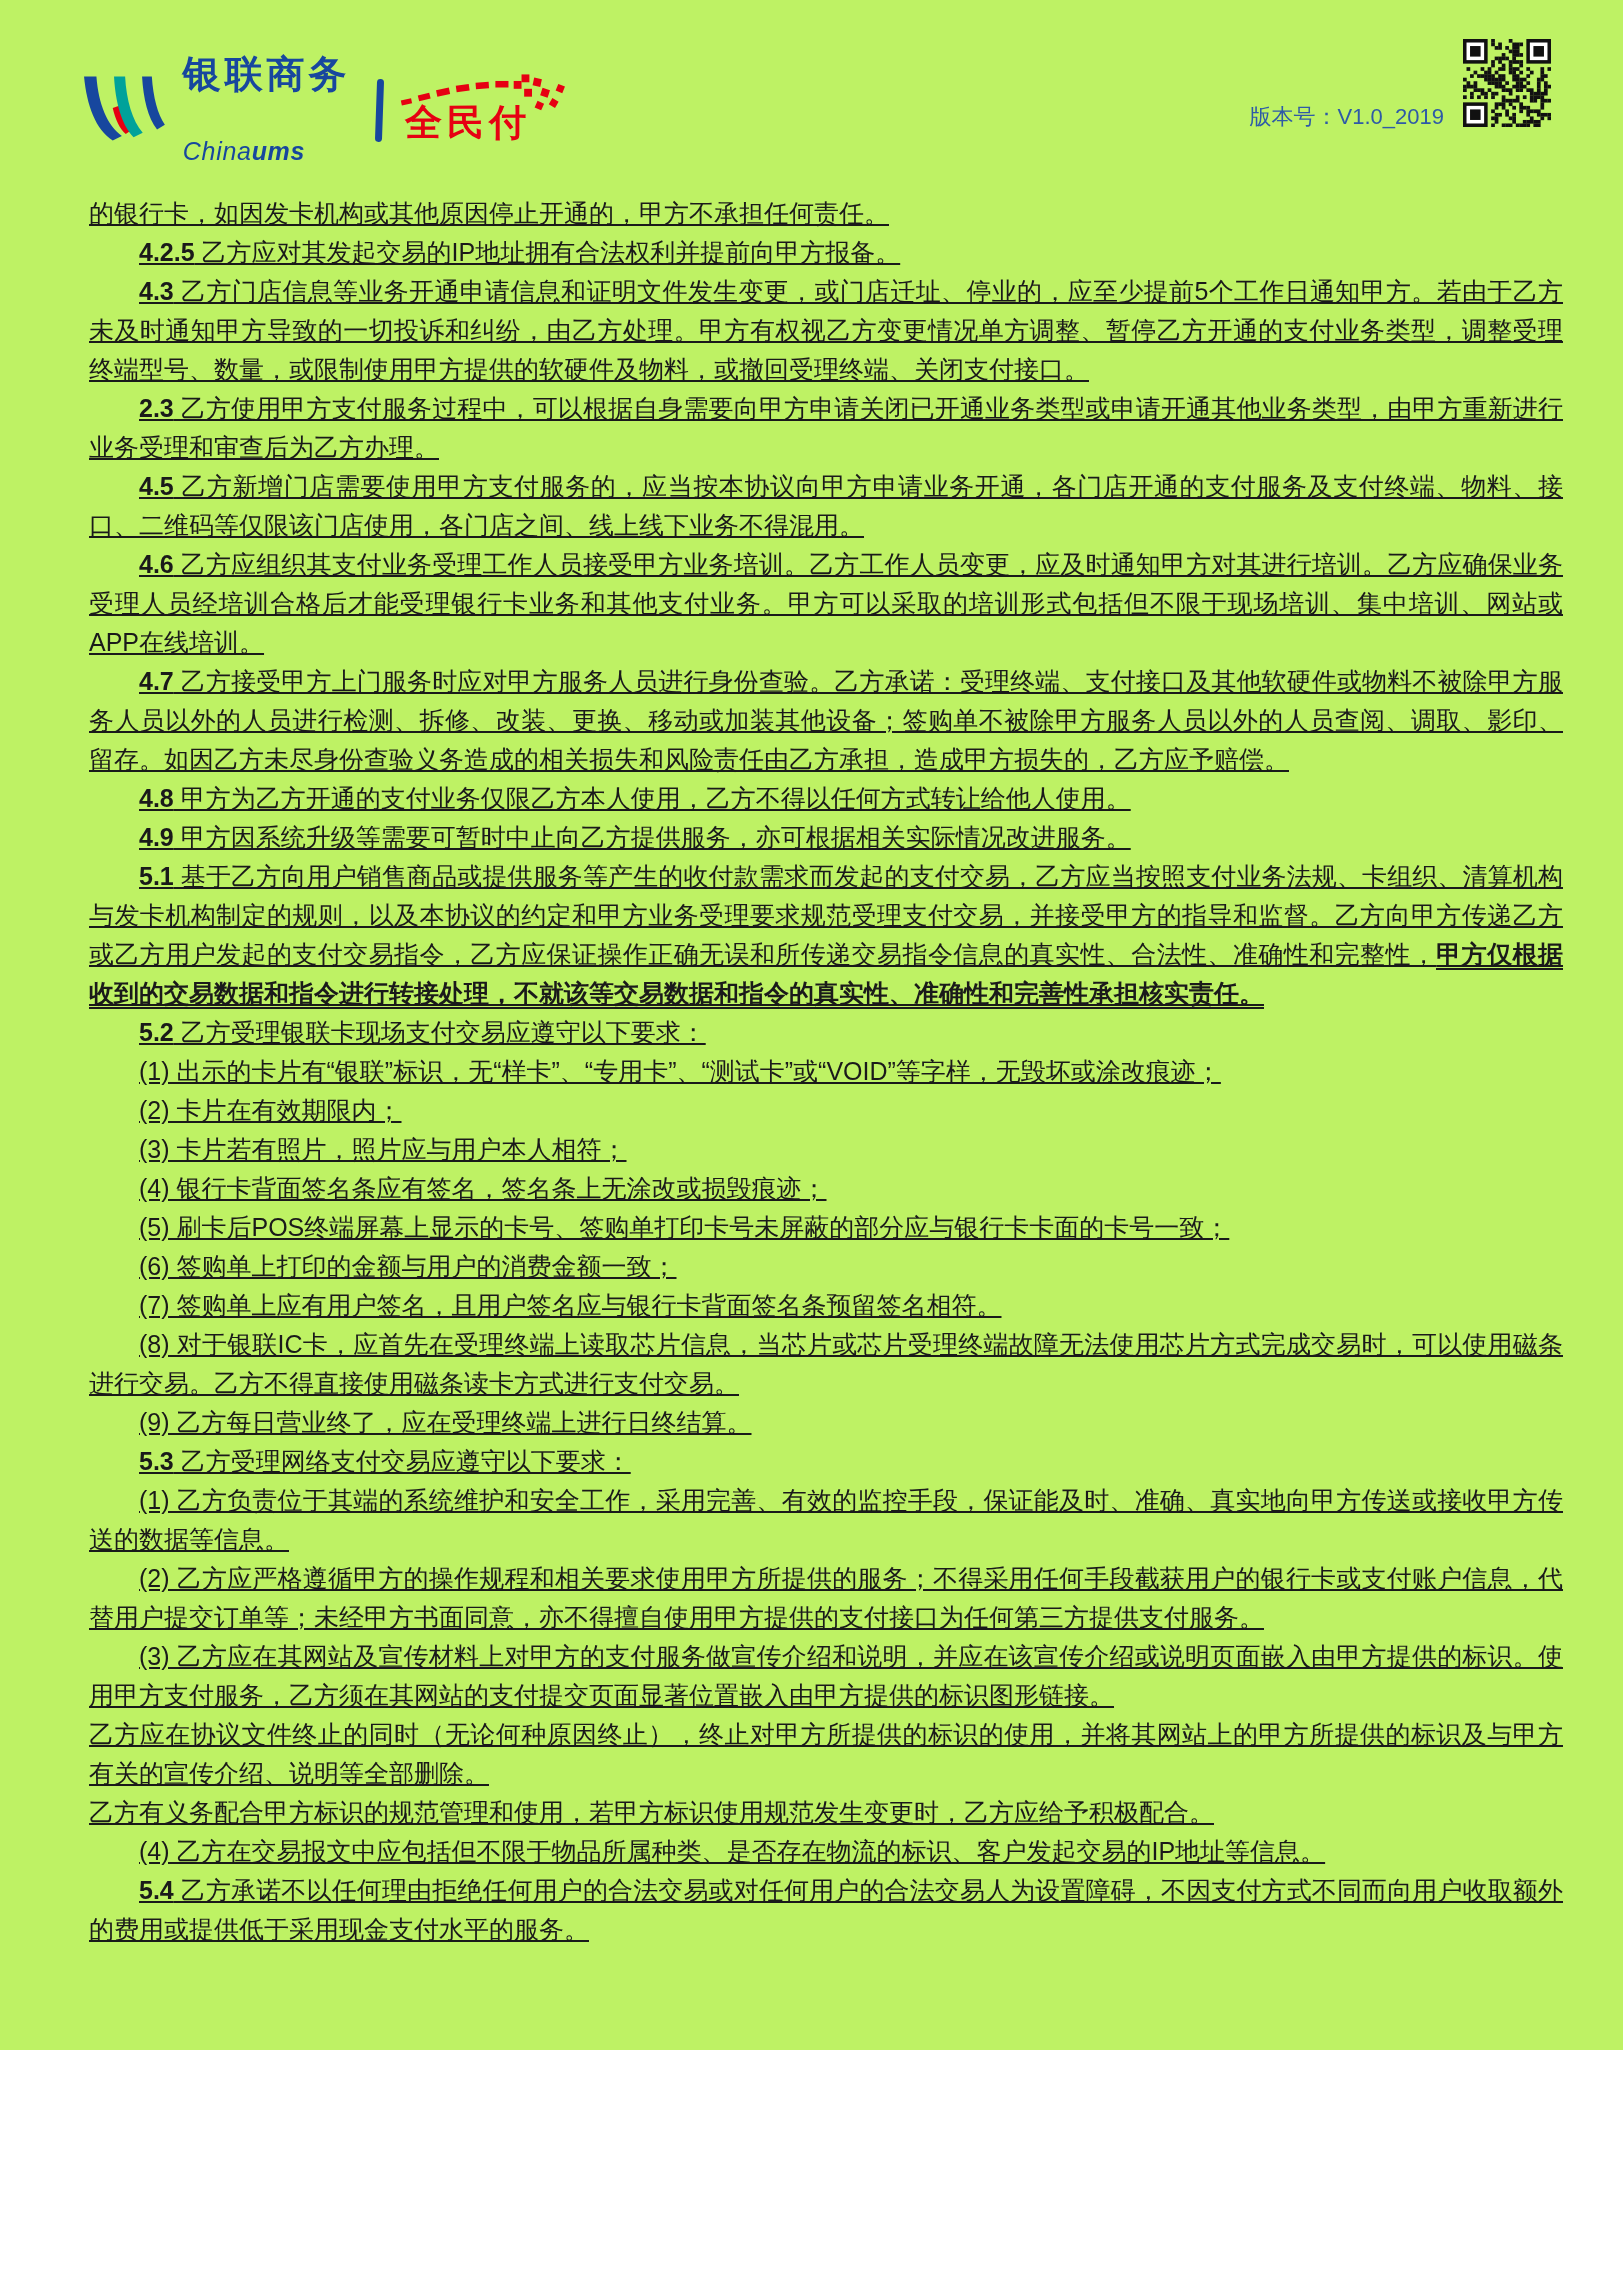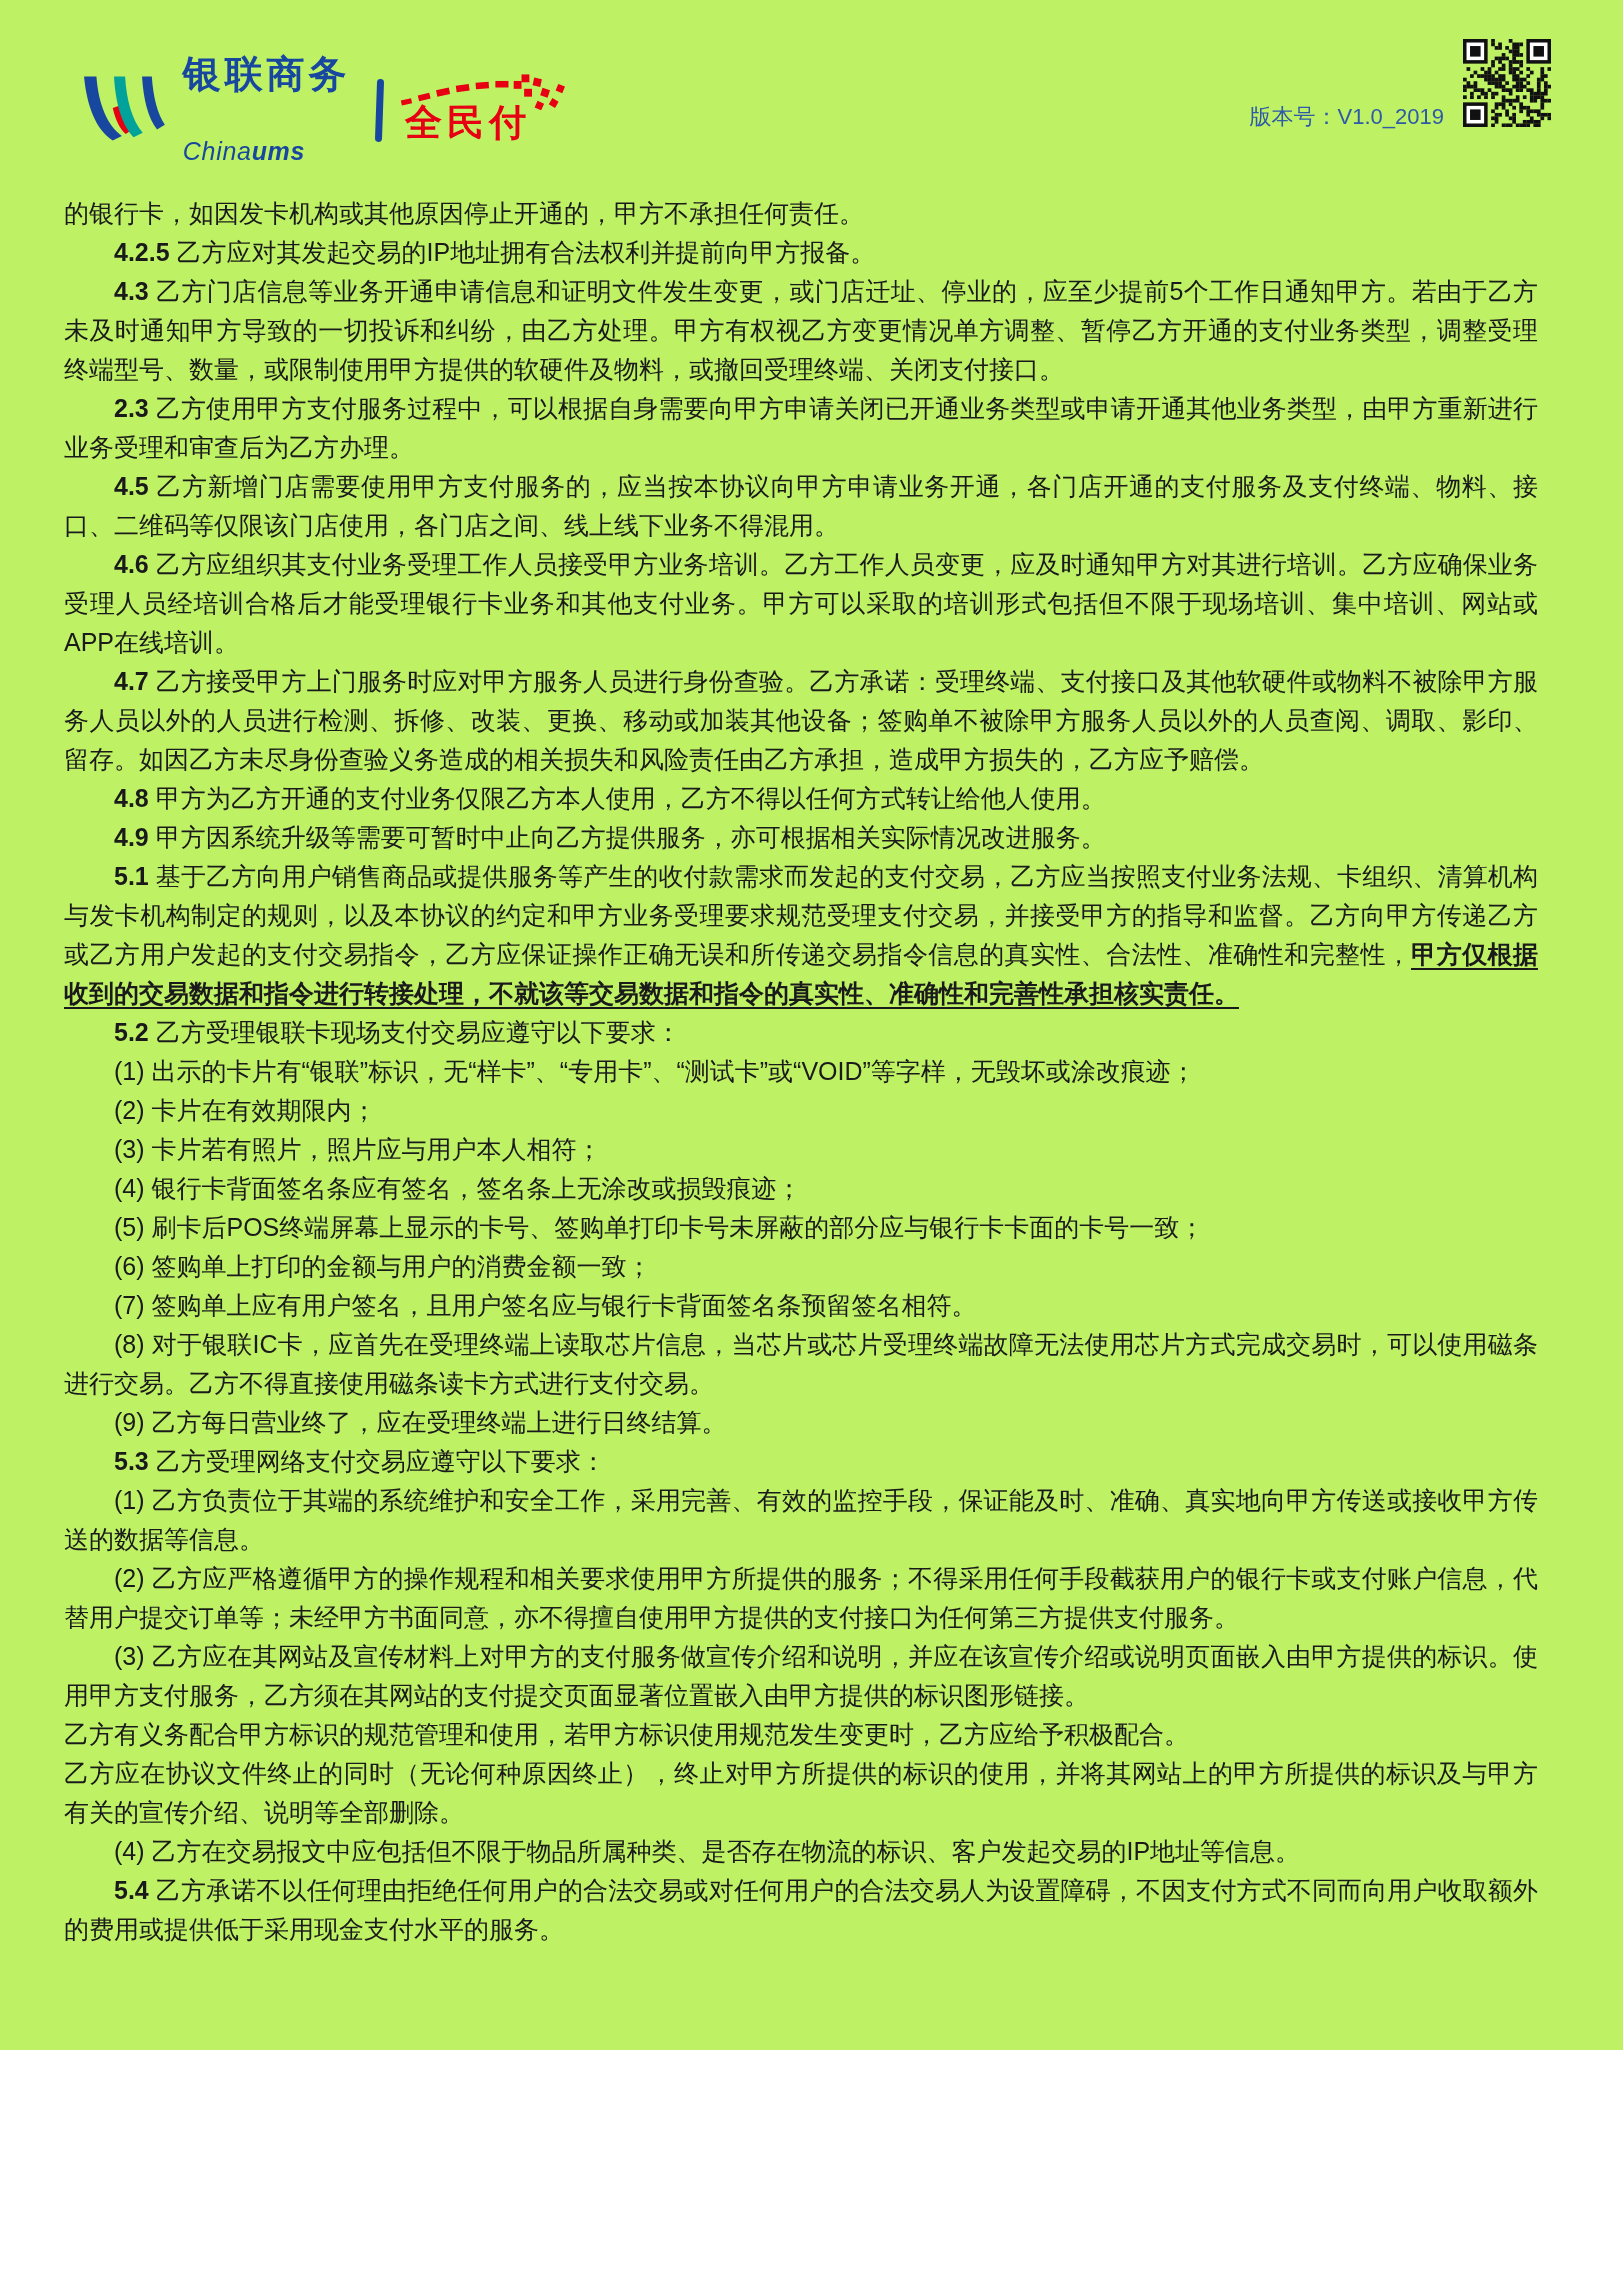--- a/index.html
+++ b/index.html
@@ -19,21 +19,21 @@
   .logo-en{font-size:25px;color:var(--logo-blue,#17479e);font-style:italic;line-height:27.5px;letter-spacing:0.7px;margin-top:44px;}
   .logo-en b{font-weight:bold;}
   .logo-divider{width:6.5px;height:63px;background:var(--logo-blue,#17479e);border-radius:3.9px;margin:0 22px 0 26px;transform:rotate(2deg);}
   .product{position:relative;padding-top:26px;}
   .product-swoosh{position:absolute;left:-9.2px;top:-5.2px;width:170px;height:46px;}
   .product-name{font-size:37px;font-weight:bold;color:var(--logo-red,#e60012);letter-spacing:5.2px;line-height:38px;}
   .version{position:absolute;right:179px;top:102px;font-size:22px;color:var(--footer-blue,#2e5aa7);}
   .qr{position:relative;}
   .qr-header{position:absolute;left:1463px;top:39px;width:88px;height:88px;}
   
-  .content{position:absolute;left:64px;top:194px;width:1474px;}
+  .content{position:absolute;left:89px;top:194px;width:1474px;text-decoration:underline;}
   .para{margin:0;font-size:25px;line-height:39px;text-align:justify;}
   .para.indent{text-indent:50px;}
   .num{font-weight:bold;}
   .bu{font-weight:bold;border-bottom:2px solid currentColor;}
   .section-heading{margin:42px 0 17px 0;font-size:30px;line-height:43px;font-weight:bold;color:var(--brand-blue,#1f4fa0);}
   
   .page-number{position:absolute;left:0;top:2189px;width:100%;text-align:right;font-size:23.6px;color:var(--footer-blue,#2e5aa7);}
   .footer-left{position:absolute;left:75px;top:2246px;font-size:22px;color:var(--footer-blue,#2e5aa7);letter-spacing:0.7px;}
   .footer-left .sep{margin:0 11.8px;color:var(--footer-blue,#2e5aa7);}
   .footer-app-label{position:absolute;left:1065px;top:2244px;font-size:23.6px;color:var(--footer-blue,#2e5aa7);}
@@ -323,22 +323,22 @@
       <p class="para indent"><span>(4)&nbsp;银行卡背面签名条应有签名，签名条上无涂改或损毁痕迹；</span></p>
       <p class="para indent"><span>(5)&nbsp;刷卡后POS终端屏幕上显示的卡号、签购单打印卡号未屏蔽的部分应与银行卡卡面的卡号一致；</span></p>
       <p class="para indent"><span>(6)&nbsp;签购单上打印的金额与用户的消费金额一致；</span></p>
       <p class="para indent"><span>(7)&nbsp;签购单上应有用户签名，且用户签名应与银行卡背面签名条预留签名相符。</span></p>
       <p class="para indent"><span>(8)&nbsp;对于银联IC卡，应首先在受理终端上读取芯片信息，当芯片或芯片受理终端故障无法使用芯片方式完成交易时，可以使用磁条进行交易。乙方不得直接使用磁条读卡方式进行支付交易。</span></p>
       <p class="para indent"><span>(9)&nbsp;乙方每日营业终了，应在受理终端上进行日终结算。</span></p>
       <p class="para indent"><span class="num">5.3</span><span>&nbsp;乙方受理网络支付交易应遵守以下要求：</span></p>
       <p class="para indent"><span>(1)&nbsp;乙方负责位于其端的系统维护和安全工作，采用完善、有效的监控手段，保证能及时、准确、真实地向甲方传送或接收甲方传送的数据等信息。</span></p>
       <p class="para indent"><span>(2)&nbsp;乙方应严格遵循甲方的操作规程和相关要求使用甲方所提供的服务；不得采用任何手段截获用户的银行卡或支付账户信息，代替用户提交订单等；未经甲方书面同意，亦不得擅自使用甲方提供的支付接口为任何第三方提供支付服务。</span></p>
       <p class="para indent"><span>(3)&nbsp;乙方应在其网站及宣传材料上对甲方的支付服务做宣传介绍和说明，并应在该宣传介绍或说明页面嵌入由甲方提供的标识。使用甲方支付服务，乙方须在其网站的支付提交页面显著位置嵌入由甲方提供的标识图形链接。</span></p>
+      <p class="para"><span>乙方应在协议文件终止的同时（无论何种原因终止），终止对甲方所提供的标识的使用，并将其网站上的甲方所提供的标识及与甲方有关的宣传介绍、说明等全部删除。</span></p>
       <p class="para"><span>乙方有义务配合甲方标识的规范管理和使用，若甲方标识使用规范发生变更时，乙方应给予积极配合。</span></p>
-      <p class="para"><span>乙方应在协议文件终止的同时（无论何种原因终止），终止对甲方所提供的标识的使用，并将其网站上的甲方所提供的标识及与甲方有关的宣传介绍、说明等全部删除。</span></p>
       <p class="para indent"><span>(4)&nbsp;乙方在交易报文中应包括但不限于物品所属种类、是否存在物流的标识、客户发起交易的IP地址等信息。</span></p>
       <p class="para indent"><span class="num">5.4</span><span>&nbsp;乙方承诺不以任何理由拒绝任何用户的合法交易或对任何用户的合法交易人为设置障碍，不因支付方式不同而向用户收取额外的费用或提供低于采用现金支付水平的服务。</span></p>
     </div>
 
   <div class="page-number">4/10</div>
 
   <div class="footer-left">
     <span>银联商务官网：</span><span>www.chinaums.com</span><span class="sep">｜</span><span>全国客服热线：</span><span>95534</span>
   </div>
 

